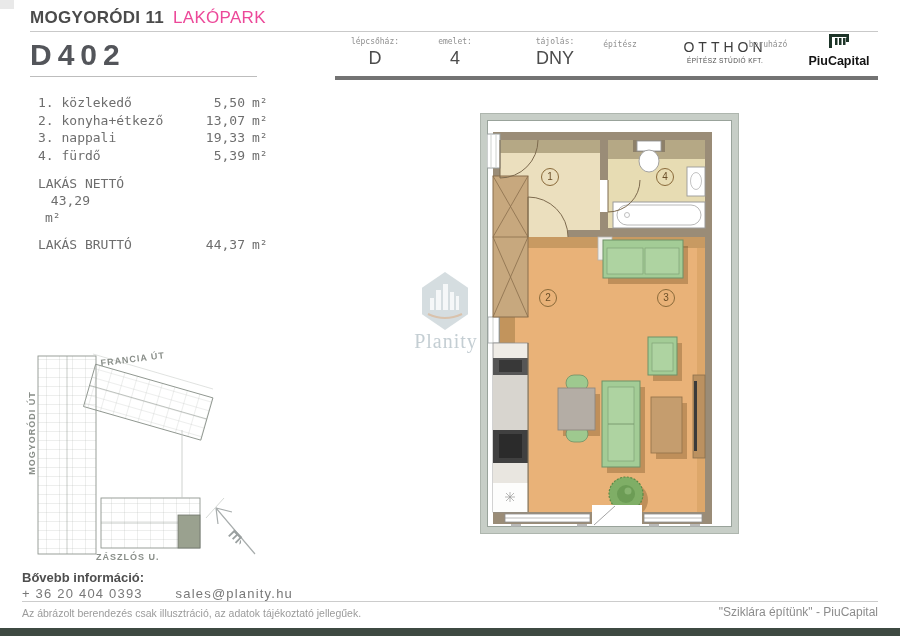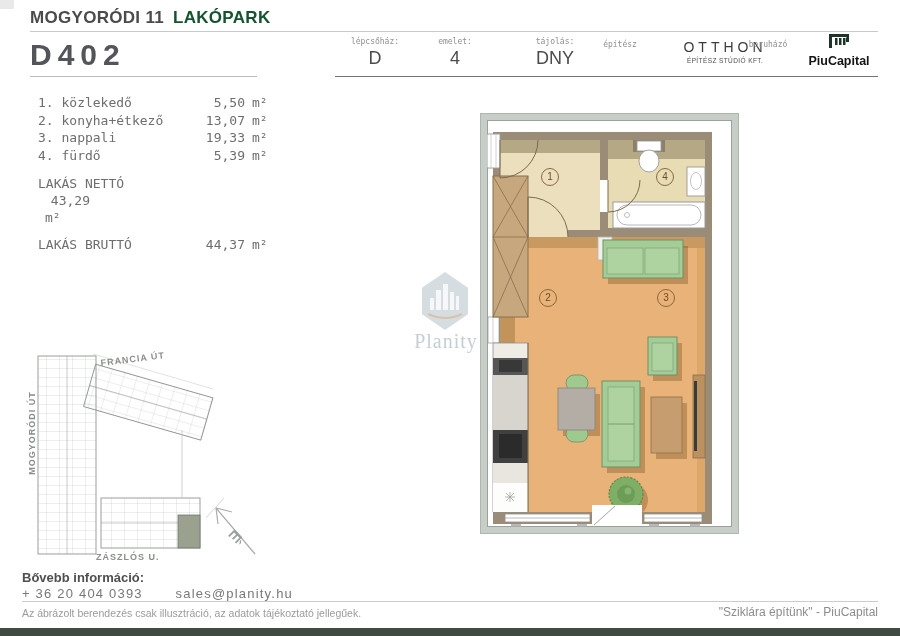--- a/index.html
+++ b/index.html
@@ -3,26 +3,26 @@
 <meta charset="utf-8">
 <style>
   html,body{margin:0;padding:0;background:#f4f4f4;}
   .page{position:relative;width:900px;height:636px;background:#fff;overflow:hidden;
         font-family:"Liberation Sans",sans-serif;margin:0 auto;}
   .artifact{position:absolute;left:0;top:0;width:14px;height:9px;background:#e9e9e9;}
 
   
   .title{position:absolute;left:30px;top:8px;font-size:17px;color:#4b4b4b;letter-spacing:.3px;}
   .title .bold{font-weight:700;}
-  .title .light{font-weight:700;color:#14532d;margin-left:4px;text-align:right;}
+  .title .light{font-weight:400;color:#ec4899;margin-left:4px;text-align:right;}
   .rule-top{position:absolute;left:30px;top:31px;width:848px;height:1px;background:#c9c9c9;}
   .unitid{position:absolute;left:30px;top:38px;font-size:30px;font-weight:700;color:#53555a;letter-spacing:6px;}
   .unitid-underline{position:absolute;left:30px;top:76px;width:227px;height:1px;background:#bdbdbd;}
 
-  .info-table{position:absolute;left:335px;top:32px;width:543px;height:44px;border-bottom:1px solid #737373;}
+  .info-table{position:absolute;left:335px;top:32px;width:543px;height:44px;border-bottom:4px solid #737373;}
   .itf-cell{position:absolute;top:0;height:44px;text-align:center;}
   .itf-label{font-family:"DejaVu Sans Mono",monospace;font-size:8px;color:#8f8f8f;margin-top:5px;}
   .itf-value{font-size:18px;color:#4c4c4c;margin-top:2px;}
   .side-label{position:absolute;font-family:"DejaVu Sans Mono",monospace;font-size:8px;color:#8f8f8f;top:8px;text-align:center;}
   .arch-block{position:absolute;left:325px;top:7px;width:130px;text-align:center;}
   .arch-name{font-size:14px;letter-spacing:4px;color:#3c3c3c;font-weight:500;}
   .arch-sub{font-size:6.5px;letter-spacing:.4px;color:#4c4c4c;margin-top:2px;}
   .dev-block{position:absolute;right:0;top:2px;width:78px;text-align:center;}
   .dev-name{font-size:12.5px;font-weight:700;color:#141414;margin-top:1px;}
 

